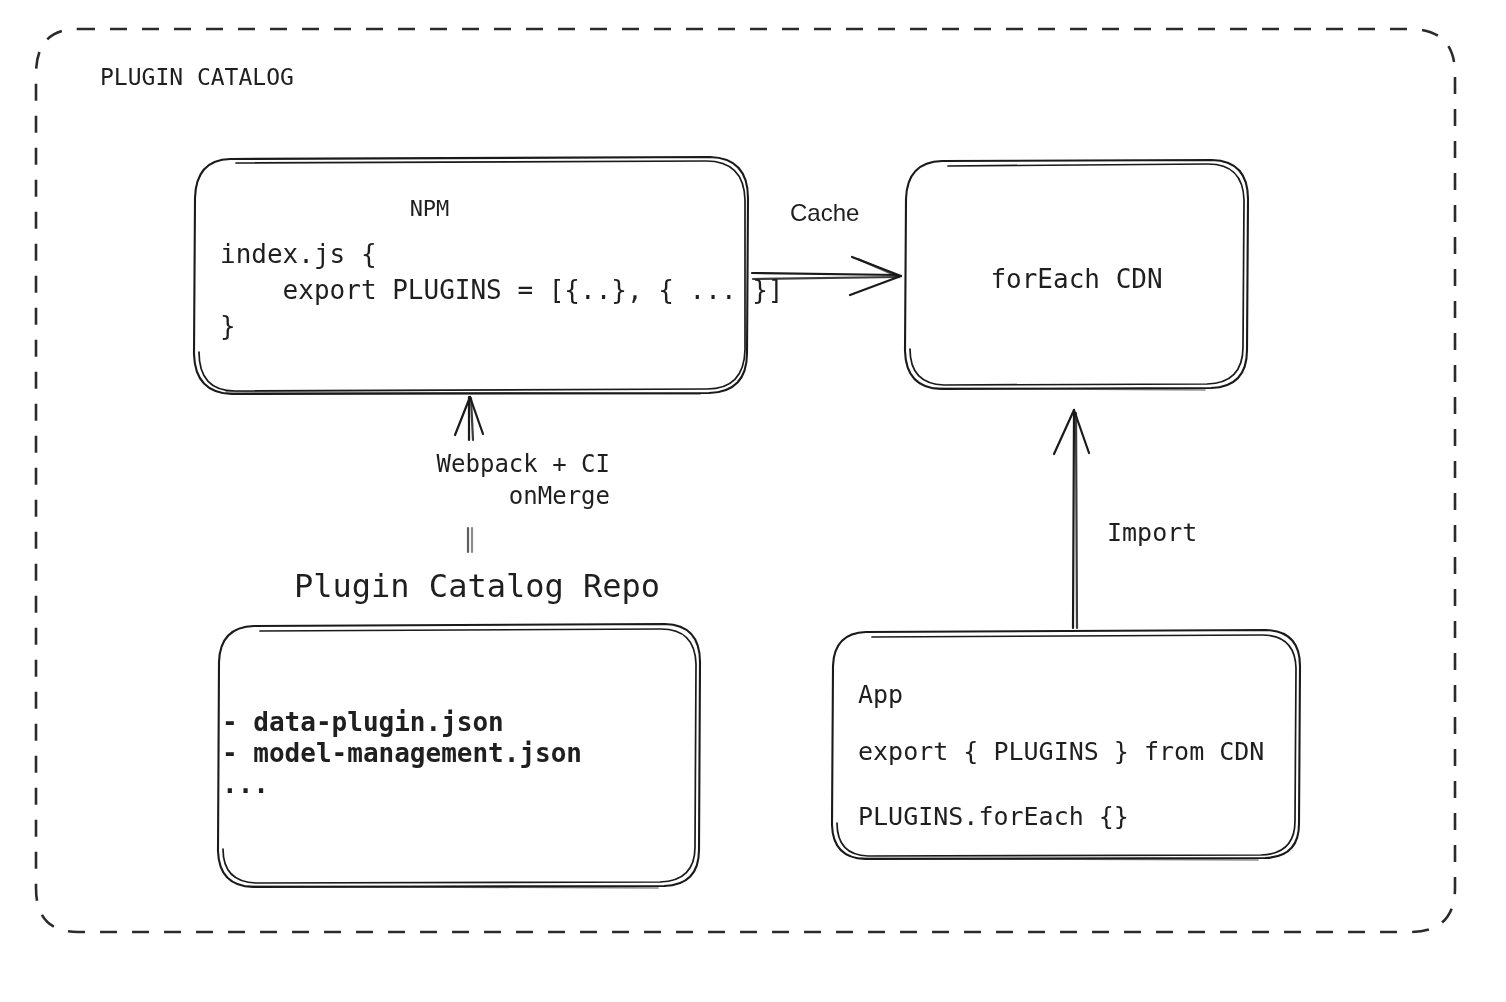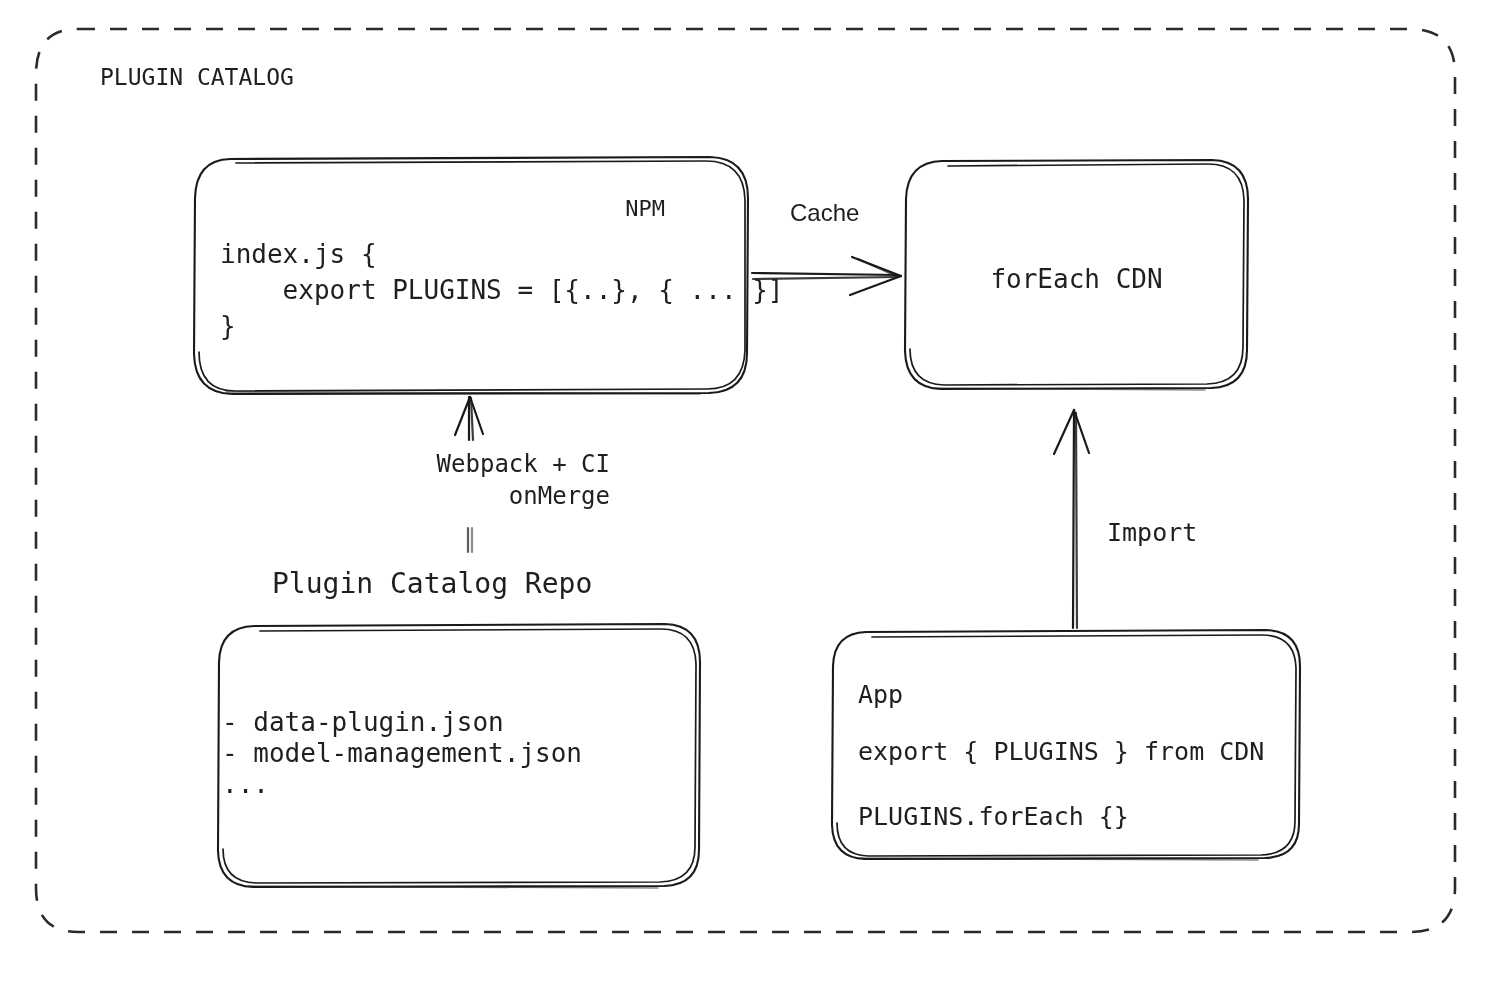--- a/index.html
+++ b/index.html
@@ -58,21 +58,21 @@
   }
   .frame-title {
     left: 100px;
     top: 64px;
     font-size: 23px;
   }
   .npm-title {
     left: 194px;
     top: 196px;
     width: 471px;
-    text-align: right;
+    text-align: center;
     font-size: 22px;
   }
   .npm-code {
     left: 220px;
     top: 236px;
     font-size: 26px;
     line-height: 36px;
   }
   .cdn-title {
     left: 905px;
@@ -89,29 +89,30 @@
   }
   .webpack-label {
     left: 330px;
     top: 448px;
     width: 280px;
     text-align: right;
     font-size: 24px;
     line-height: 32px;
   }
   .repo-label {
-    left: 272px;
+    left: 294px;
     top: 567px;
-    font-size: 28px;
+    font-size: 32px;
   }
   .repo-list {
     left: 222px;
     top: 707px;
     font-size: 26px;
     line-height: 31px;
+    font-weight: bold;
   }
   .import-label {
     left: 1107px;
     top: 518px;
     font-size: 25px;
     text-align: right;
   }
   .app-title {
     left: 858px;
     top: 680px;

